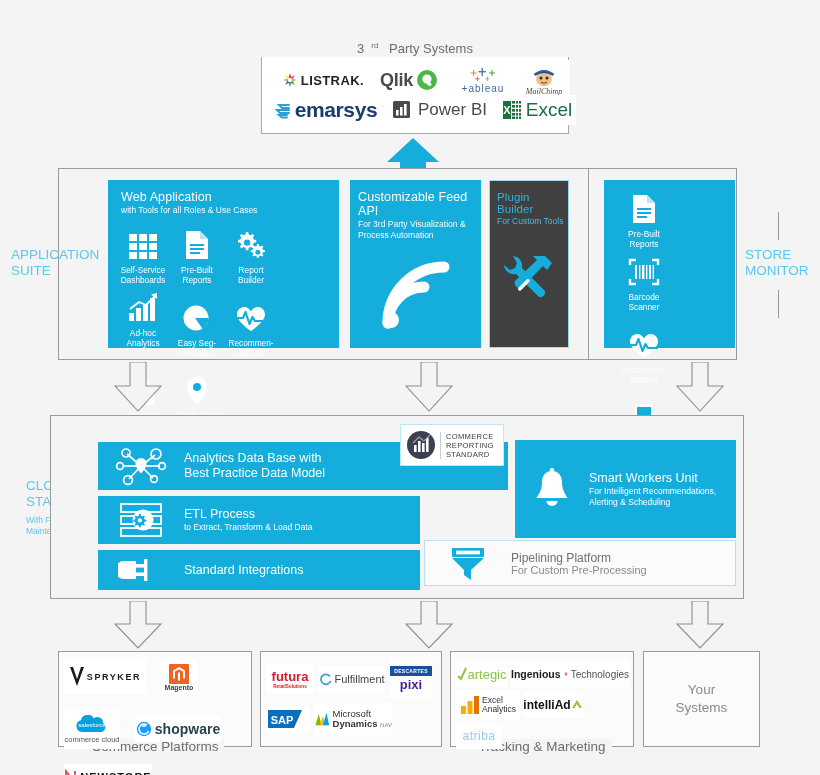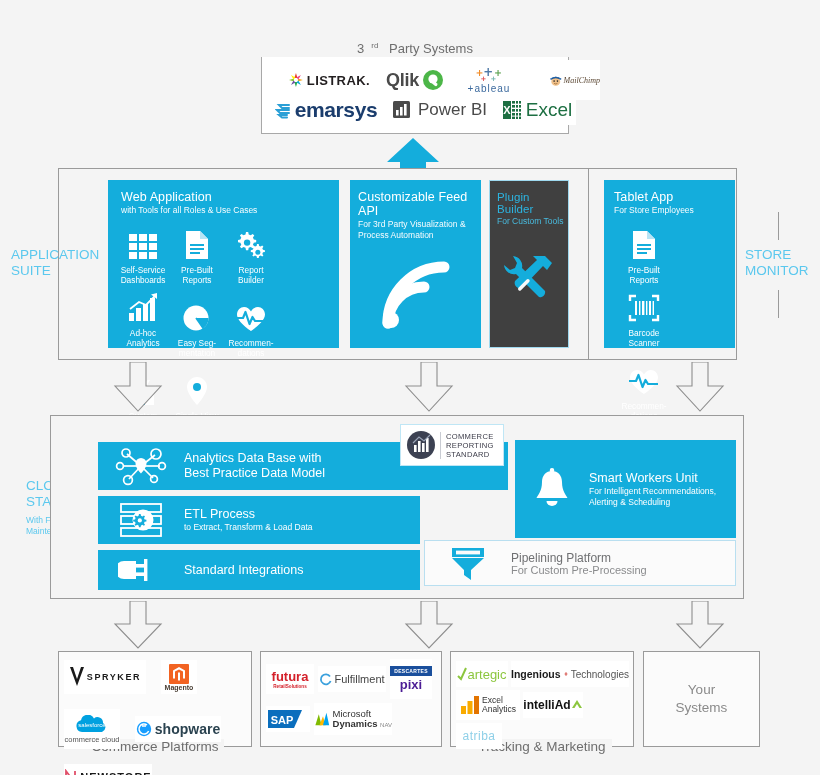--- a/index.html
+++ b/index.html
@@ -106,21 +106,21 @@
 </head>
 <body>
 
 <div class="stage">
 
   <div class="abs" id="third-party"></div>
   <div id="third-party-title">
     <span><span>3</span><sup style="font-size:8px">rd</sup><span> Party Systems</span></span>
   </div>
 
-  <div class="logo-row" style="left:288px; top:60px; gap:6px;">
+  <div class="logo-row" style="left:282px; top:60px; gap:6px;">
     <div class="logo" style="width:82px;">
       <svg width="16" height="16" viewBox="0 0 16 16">
         <g transform="translate(8,8)">
           <path d="M0,-7 L1.6,-2 L-1.6,-2 Z" fill="#e8412a"></path>
           <path d="M7,0 L2,1.6 L2,-1.6 Z" fill="#f7a81b"></path>
           <path d="M0,7 L-1.6,2 L1.6,2 Z" fill="#2aa94f"></path>
           <path d="M-7,0 L-2,-1.6 L-2,1.6 Z" fill="#8dc63f"></path>
           <path d="M5,-5 L2.4,-0.6 L0.6,-2.4 Z" fill="#ee3e8a"></path>
           <path d="M5,5 L0.6,2.4 L2.4,0.6 Z" fill="#00a7d7"></path>
           <path d="M-5,5 L-2.4,0.6 L-0.6,2.4 Z" fill="#6b4ea1"></path>
@@ -155,21 +155,21 @@
           <rect x="7" y="9.6" width="0.9" height="4.4"></rect>
             <rect x="5.2" y="11.4" width="4.4" height="0.9"></rect>
         </g>
         <g fill="#76b7b2">
           <rect x="17" y="9.6" width="0.9" height="4.4"></rect>
             <rect x="15.2" y="11.4" width="4.4" height="0.9"></rect>
         </g>
       </svg>
       <span class="lt" style="font-size:10px;color:#3c6a9e;letter-spacing:1px;margin-top:1px;">+ableau</span>
     </div>
-    <div class="logo" style="width:52px;height:40px;flex-direction:row;margin-left:24px;">
+    <div class="logo" style="width:52px;height:40px;flex-direction:column;">
       <svg width="28" height="22" viewBox="0 0 28 22">
         <ellipse cx="14" cy="14" rx="8" ry="7.2" fill="#f0c089"></ellipse>
         <path d="M5 9 Q14 1 23 9 L23 11 Q14 5 5 11 Z" fill="#1a4e8a"></path>
         <path d="M4 10 Q14 3 24 10 L24 8.5 Q14 1.5 4 8.5 Z" fill="#2468b0"></path>
         <circle cx="11" cy="13" r="1.5" fill="#2b2b2b"></circle>
         <circle cx="17" cy="13" r="1.5" fill="#2b2b2b"></circle>
         <path d="M11 17 Q14 19.5 17 17" stroke="#8a5a2a" stroke-width="1.2" fill="none"></path>
       </svg>
       <span class="lt" style="font-family:'Liberation Serif',serif;font-style:italic;font-size:8px;color:#5a4632;">MailChimp</span>
     </div>
@@ -376,24 +376,20 @@
         <g fill="#14ADDC">
           <path d="M12 5 a10 10 0 0 1 9 12 L44 40 a5 5 0 0 1 -6 6 L15 23 a10 10 0 0 1 -12 -9 l6 5 5-2 2-5 z"></path>
           <path d="M44 5 l7 7 -5 7 -4-4 -21 22 a5.5 5.5 0 0 1 -7 -7 L36 9 l-4-4 z"></path>
           <rect x="15.5" y="32" width="15" height="3.5" rx="1.7" fill="#f7f9fa" transform="rotate(-45 23 34)"></rect>
         </g>
       </svg>
     </div>
   </div>
 
   <div class="panel blue" style="left:604px; top:180px; width:131px; height:168px;">
-    <div style="padding:10px 0 0 10px;">
-      <div class="panel-title">Tablet App</div>
-      <div class="panel-sub">For Store Employees</div>
-    </div>
     <div class="tile-grid" style="padding:6px 8px 0 12px;">
       <div class="tile" style="width:56px;">
         <div class="ic">
           <svg width="26" height="30" viewBox="0 0 26 30">
             <path d="M2 1 h14 l8 8 v20 h-22 z" fill="#fff"></path>
             <path d="M16 1 v8 h8 z" fill="#b8e4f5"></path>
             <g fill="#14ADDC">
                 <rect x="6" y="14" width="14" height="2"></rect>
                 <rect x="6" y="18" width="14" height="2"></rect>
                 <rect x="6" y="22" width="10" height="2"></rect>

